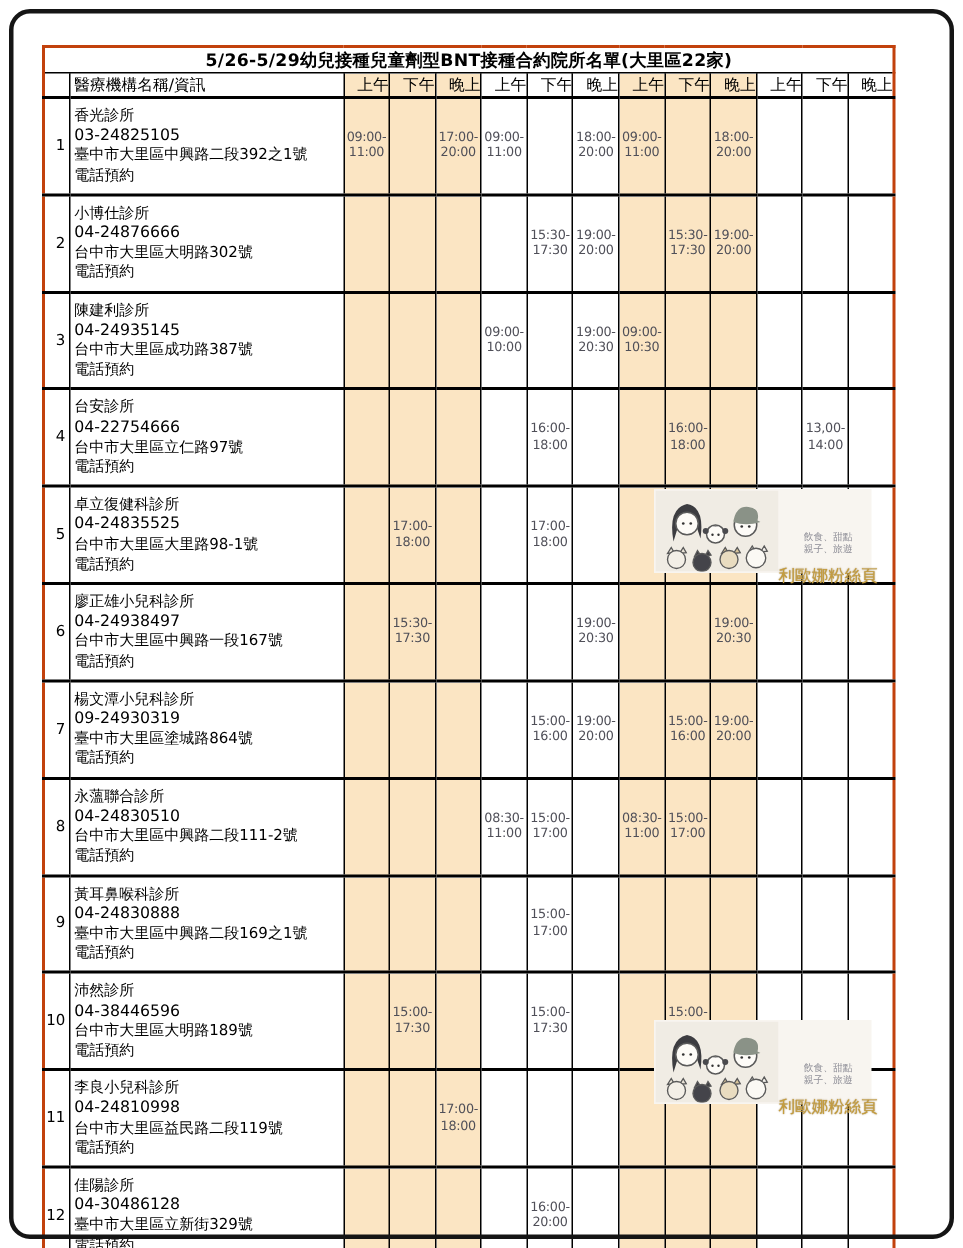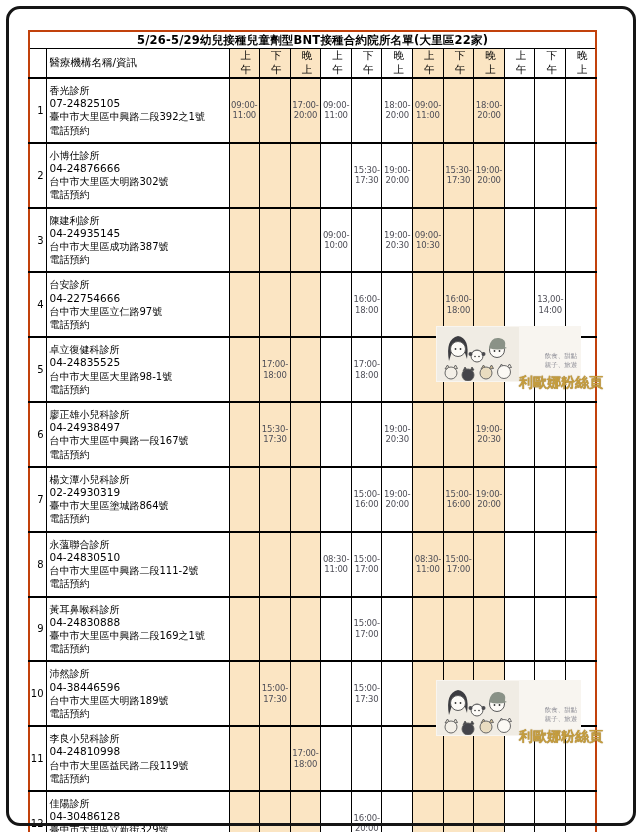--- a/index.html
+++ b/index.html
@@ -12,37 +12,37 @@
   table{position:absolute;left:28px;top:30px;border-collapse:collapse;table-layout:fixed;
     border:2px solid #c2410c;background:#fff;}
   col.c-num{width:17px;}
   col.c-info{width:183px;}
   col.c-t{width:30.6px;}
   td{border:1px solid #000;padding:0;overflow:hidden;}
   .title-row td{height:16px;text-align:center;font-size:11.5px;font-weight:600;letter-spacing:0.2px;}
   .credit-row td{height:16px;}
   .credit-row .credit{text-align:center;font-size:11px;font-weight:700;}
   .day-row td{height:15px;text-align:center;font-size:11px;}
-  .period-row td{height:15px;text-align:left;font-size:10.5px;padding-left:11px;}
+  .period-row td{height:15px;text-align:right;font-size:10.5px;}
   .period-row .info-h{text-align:left;padding-left:3px;font-size:10.5px;}
   .day-row .region-h{text-align:center;font-size:11px;}
   tbody td{border-top:2px solid #000;}
   tbody tr{height:59px;}
   td.num{text-align:right;vertical-align:middle;font-size:10px;padding-right:2px;}
   td.info{vertical-align:middle;padding:5px 3px;font-size:10px;line-height:13.2px;}
   td.info .phone{font-size:10.5px;}
   td.time{vertical-align:middle;text-align:center;font-size:8.5px;line-height:10.5px;
     color:#4f4f58;white-space:pre-line;letter-spacing:-0.2px;}
   .shade{background:var(--shade,#fbe5c3);}
   .wm{position:absolute;left:437px;width:143px;height:54px;z-index:3;display:flex;
     background:#f8f5f0;box-shadow:0 0 0 1px #f8f5f0;}
   .wm-art{flex:0 0 82px;height:54px;}
   .wm-txt{flex:1;display:flex;flex-direction:column;justify-content:center;align-items:center;padding-right:2px;margin-top:36px;}
   .wm-small{font-size:6.5px;line-height:8.5px;color:#8d8d96;white-space:nowrap;}
-  .wm-brand{margin-top:5px;font-size:14px;font-weight:700;color:#c59d3e;
+  .wm-brand{margin-top:5px;font-size:11px;font-weight:400;color:#c59d3e;
     text-shadow:0 0 1px #8a6d2f;white-space:nowrap;}
 </style>
 </head>
 <body>
 
 <div class="frame"></div>
 
 <table>
   <colgroup>
     <col class="c-num">
@@ -79,21 +79,21 @@
       <td>上午</td>
       <td>下午</td>
       <td>晚上</td>
     </tr>
   </thead>
   <tbody id="clinic-body">
       <tr>
         <td class="num">1</td>
         <td class="info">
           <div class="name">香光診所</div>
-          <div class="phone">07-24825105</div>
+          <div class="phone">03-24825105</div>
           <div class="address">臺中市大里區中興路二段392之1號</div>
           <div class="booking">電話預約</div>
         </td>
         <td class="time shade">09:00-
 11:00</td>
         <td class="time shade"></td>
         <td class="time shade">17:00-
 20:00</td>
         <td class="time">09:00-
 11:00</td>
@@ -226,21 +226,21 @@
         <td class="time shade">19:00-
 20:30</td>
         <td class="time"></td>
         <td class="time"></td>
         <td class="time"></td>
       </tr>
       <tr>
         <td class="num">7</td>
         <td class="info">
           <div class="name">楊文潭小兒科診所</div>
-          <div class="phone">02-24930319</div>
+          <div class="phone">09-24930319</div>
           <div class="address">臺中市大里區塗城路864號</div>
           <div class="booking">電話預約</div>
         </td>
         <td class="time shade"></td>
         <td class="time shade"></td>
         <td class="time shade"></td>
         <td class="time"></td>
         <td class="time">15:00-
 16:00</td>
         <td class="time">19:00-

